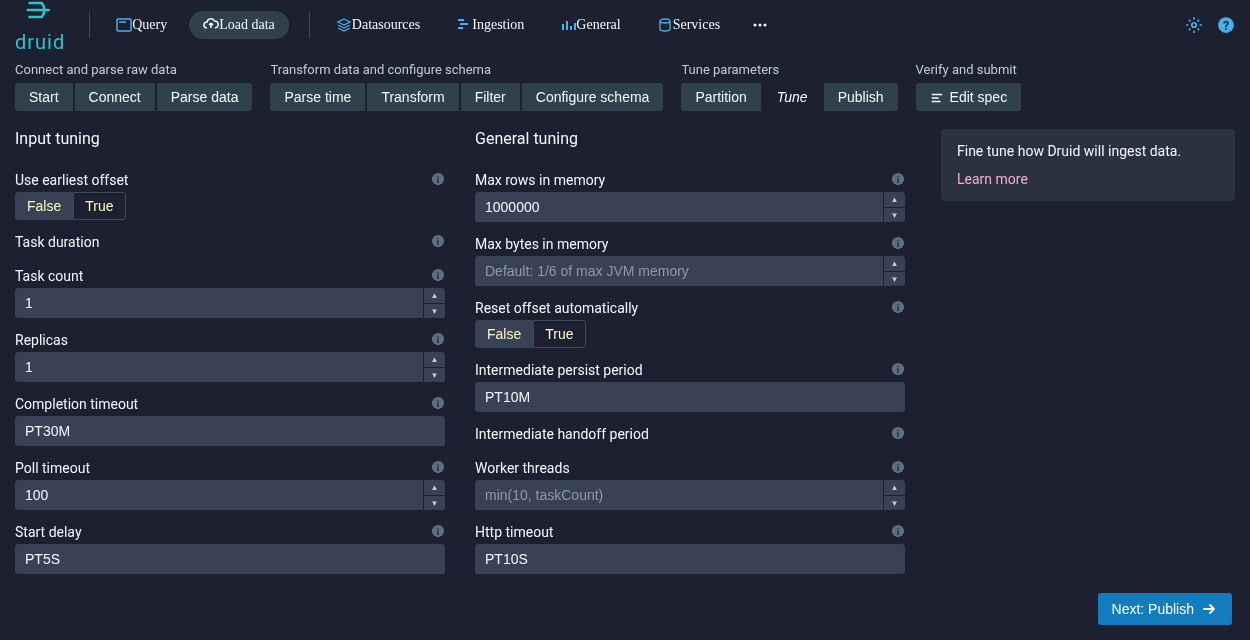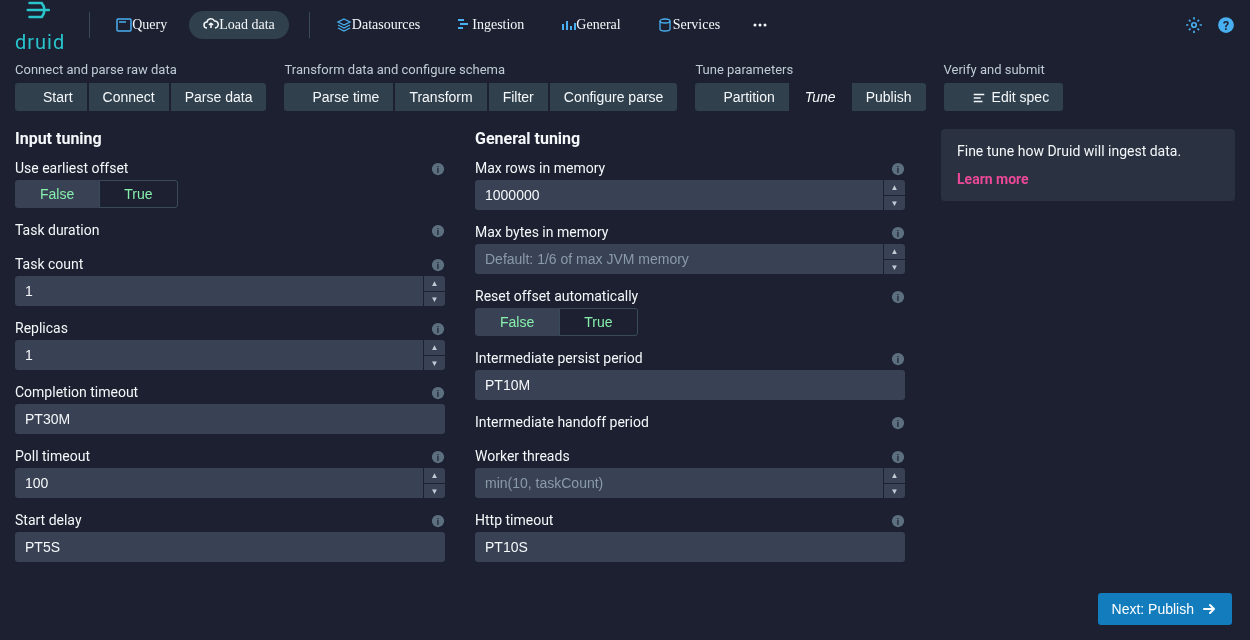--- a/index.html
+++ b/index.html
@@ -58,37 +58,37 @@
   .stage-caption { color: #bfccd6; font-size: 13px; }
   .stage-btns { display: flex; gap: 2px; }
   .stage-btn {
     background: #30404d;
     color: #f5f8fa;
     padding: 6px 14px;
     font-size: 14px;
     cursor: pointer;
     border: none;
   }
-  .stage-btn:first-child { border-top-left-radius: 3px; border-bottom-left-radius: 3px; padding-left: 28px; }
+  .stage-btn:first-child { border-top-left-radius: 3px; border-bottom-left-radius: 3px; }
   .stage-btn:last-child { border-top-right-radius: 3px; border-bottom-right-radius: 3px; }
   .stage-btn.current { background: #1c2030; font-style: italic; }
   .stage-btn .ico { display:inline-block; vertical-align:middle; margin-right:6px; }
 
   
   .main {
     display: flex;
     padding: 18px 15px 0 15px;
     gap: 30px;
   }
   .col { width: 430px; display:flex; flex-direction:column; gap: 4px;}
-  .col h3 { font-size: 16px; font-weight: 700; margin-bottom: 8px; }
+  .col h3 { font-size: 16px; font-weight: 400; margin-bottom: 20px; }
 
   .field { margin-bottom: 10px; }
   .field-head {
-    display: flex; align-items: flex-end; justify-content: space-between;
+    display: flex; align-items: flex-start; justify-content: space-between;
     margin-bottom: 4px;
   }
   .field-label { font-size: 14px; color: #f5f8fa; }
   .info-icon {
     width: 14px; height: 14px; color: #8a9ba8; cursor: pointer;
   }
 
   .text-input, .num-input {
     display: flex;
   }
@@ -110,38 +110,38 @@
   .spin {
     flex:1; background:#394154; border:none; border-left:1px solid #1c2030;
     display:flex; align-items:center; justify-content:center; cursor:pointer;
     color:#bfccd6; font-size:8px;
   }
   .spin:first-child { border-top-right-radius:3px; border-bottom:1px solid #1c2030;}
   .spin:last-child { border-bottom-right-radius:3px; }
 
   .toggle { display:flex; }
   .toggle button {
-    background:#394154; border:none; color:#86efac;
-    padding: 6px 25px; font-size:14px; cursor:pointer;
+    background:#394154; border:none; color:#fef9c3;
+    padding: 6px 12px; font-size:14px; cursor:pointer;
   }
   .toggle button:first-child { border-top-left-radius:3px; border-bottom-left-radius:3px; }
   .toggle button:last-child { border-top-right-radius:3px; border-bottom-right-radius:3px; }
   .toggle button.on { background:#1c2030; outline:1px solid #394b59; outline-offset:-1px;text-align:center; }
 
   
   .help {
     width: 294px;
     background: #2a3241;
     border-radius: 4px;
     padding: 14px 16px;
     align-self: flex-start;
     margin-left: auto;
   }
   .help p { font-size: 14px; margin-bottom: 12px; }
-  .help a { color: #ec4899; text-decoration: none; font-size:14px; cursor:pointer;font-weight:bold; }
+  .help a { color: #f9a8d4; text-decoration: none; font-size:14px; cursor:pointer; }
 
   
   .next-btn {
     position: absolute;
     right: 18px; bottom: 15px;
     background: #137cbd;
     color: #fff;
     border: none;
     padding: 8px 14px;
     border-radius: 3px;
@@ -232,21 +232,21 @@
         <button class="stage-btn">Connect</button>
         <button class="stage-btn">Parse data</button>
       </div>
     </div>
     <div class="stage-group">
       <div class="stage-caption">Transform data and configure schema</div>
       <div class="stage-btns">
         <button class="stage-btn">Parse time</button>
         <button class="stage-btn">Transform</button>
         <button class="stage-btn">Filter</button>
-        <button class="stage-btn">Configure parse</button>
+        <button class="stage-btn">Configure schema</button>
       </div>
     </div>
     <div class="stage-group">
       <div class="stage-caption">Tune parameters</div>
       <div class="stage-btns">
         <button class="stage-btn">Partition</button>
         <button class="stage-btn current">Tune</button>
         <button class="stage-btn">Publish</button>
       </div>
     </div>

